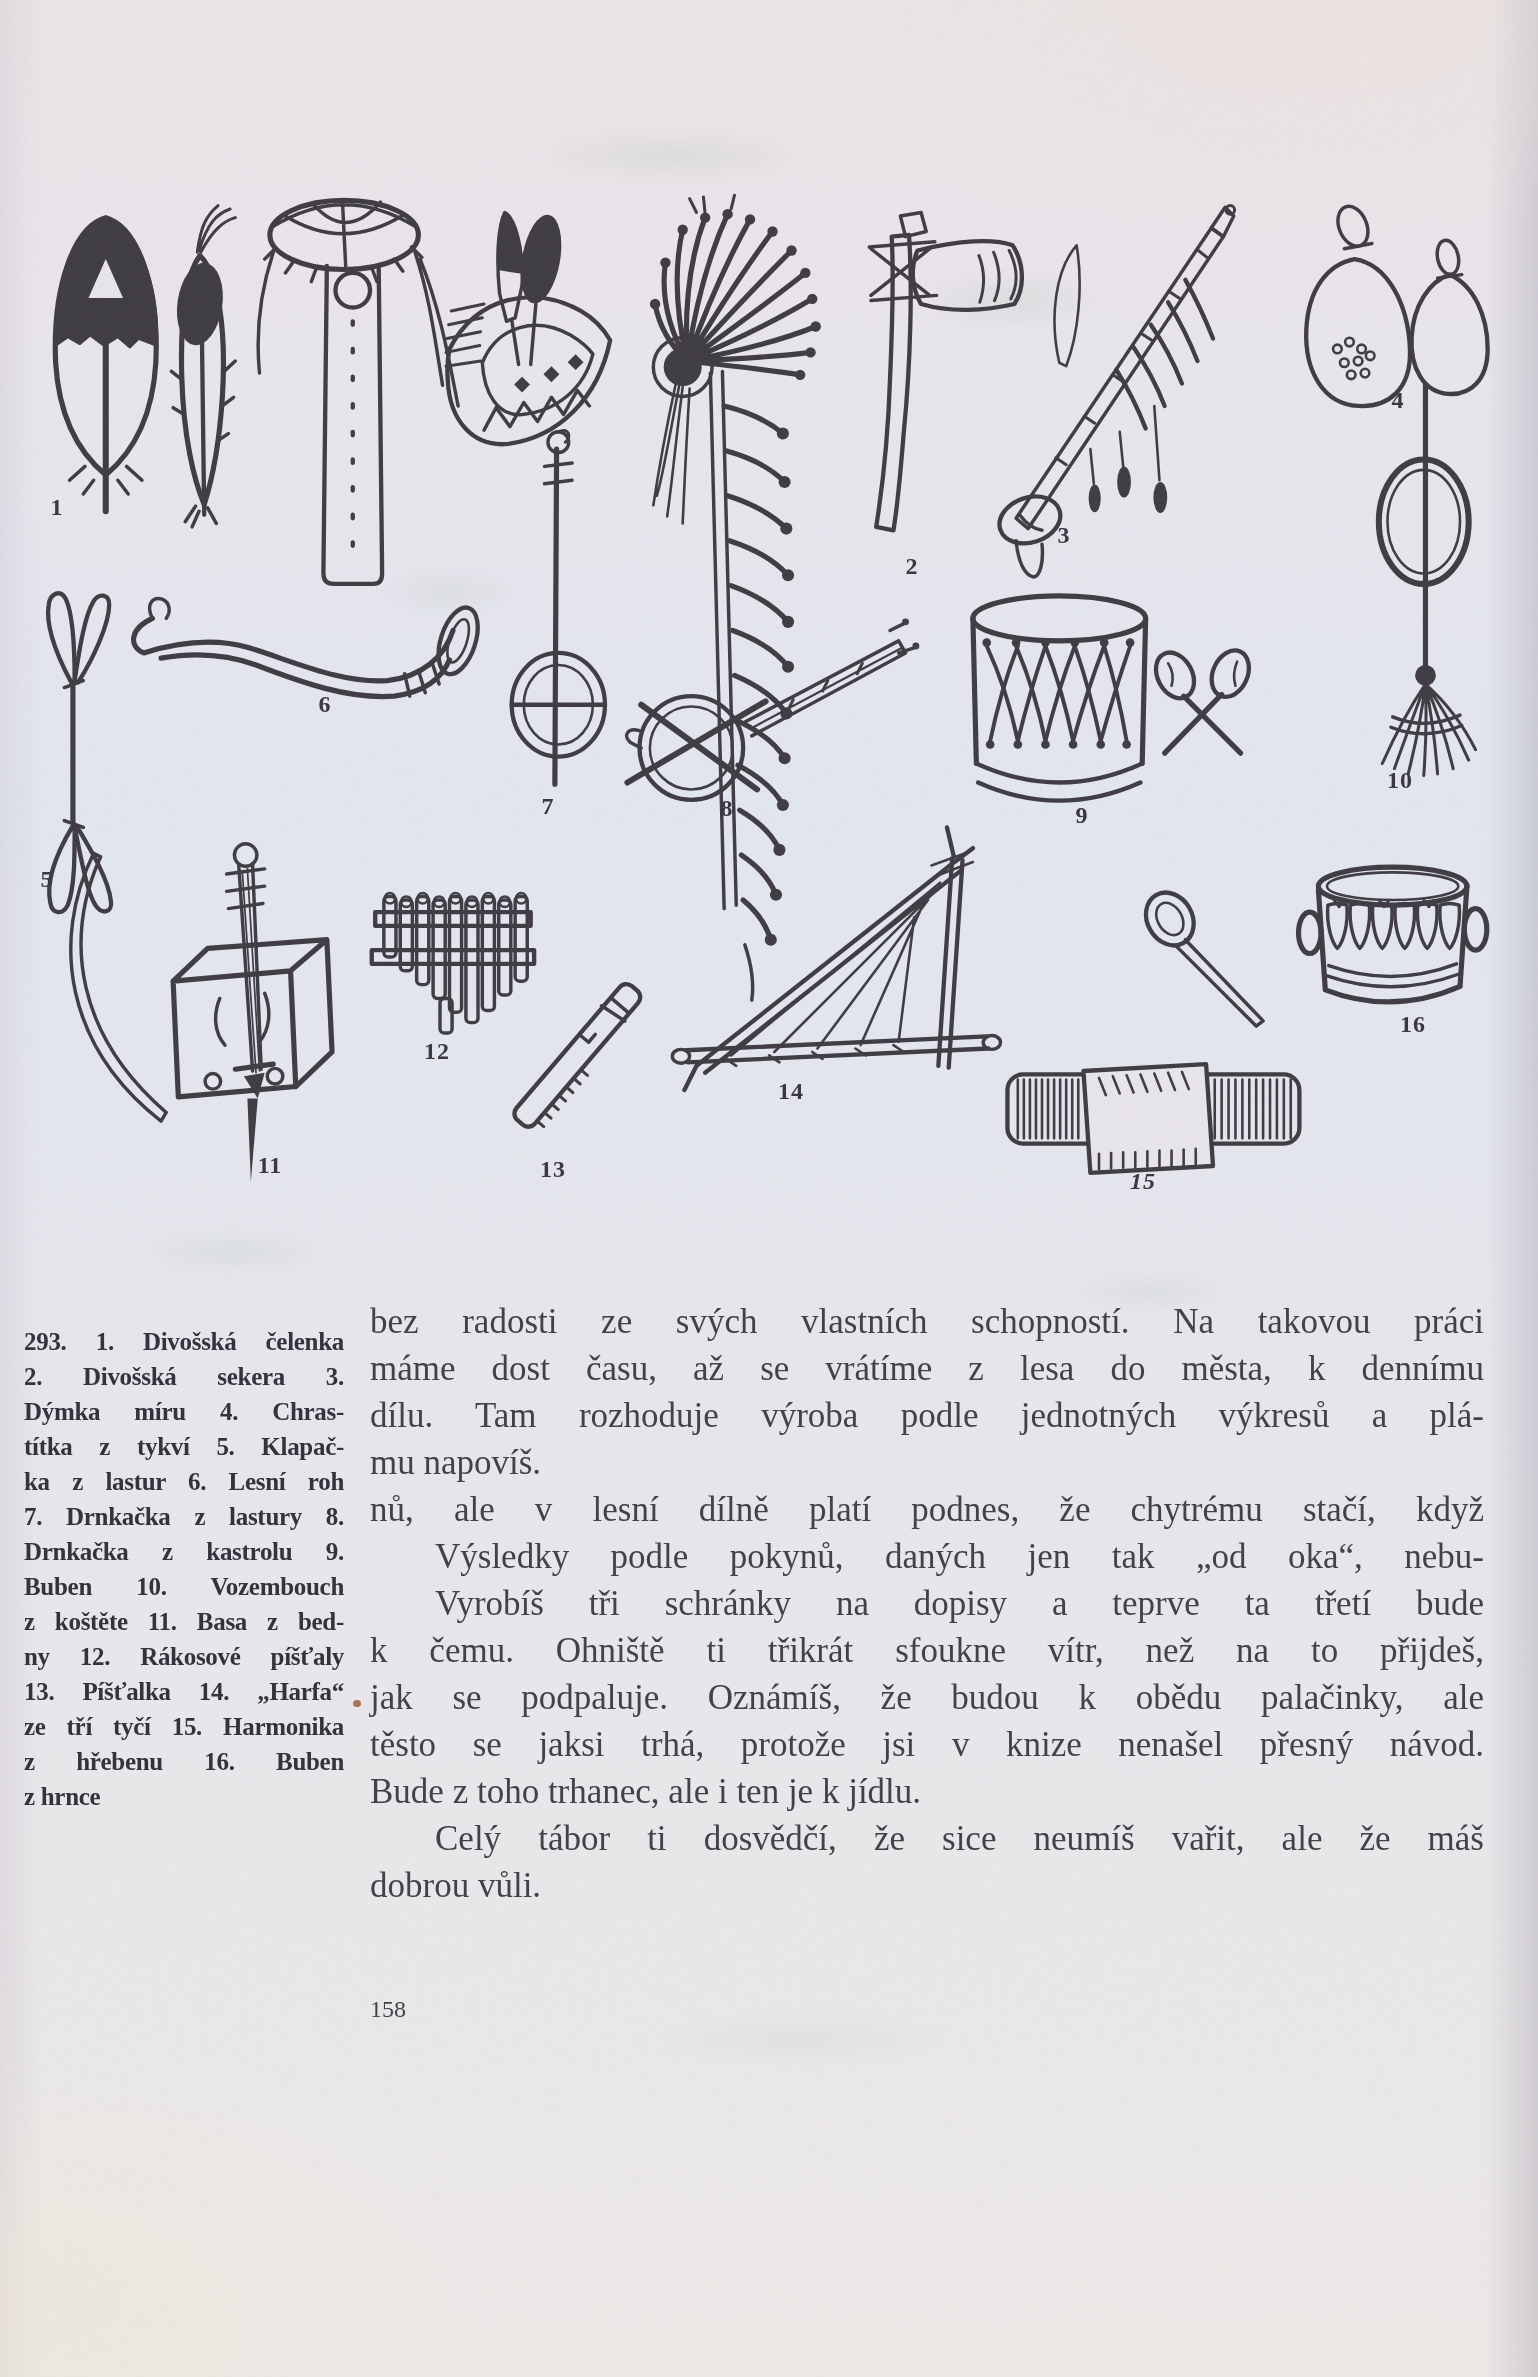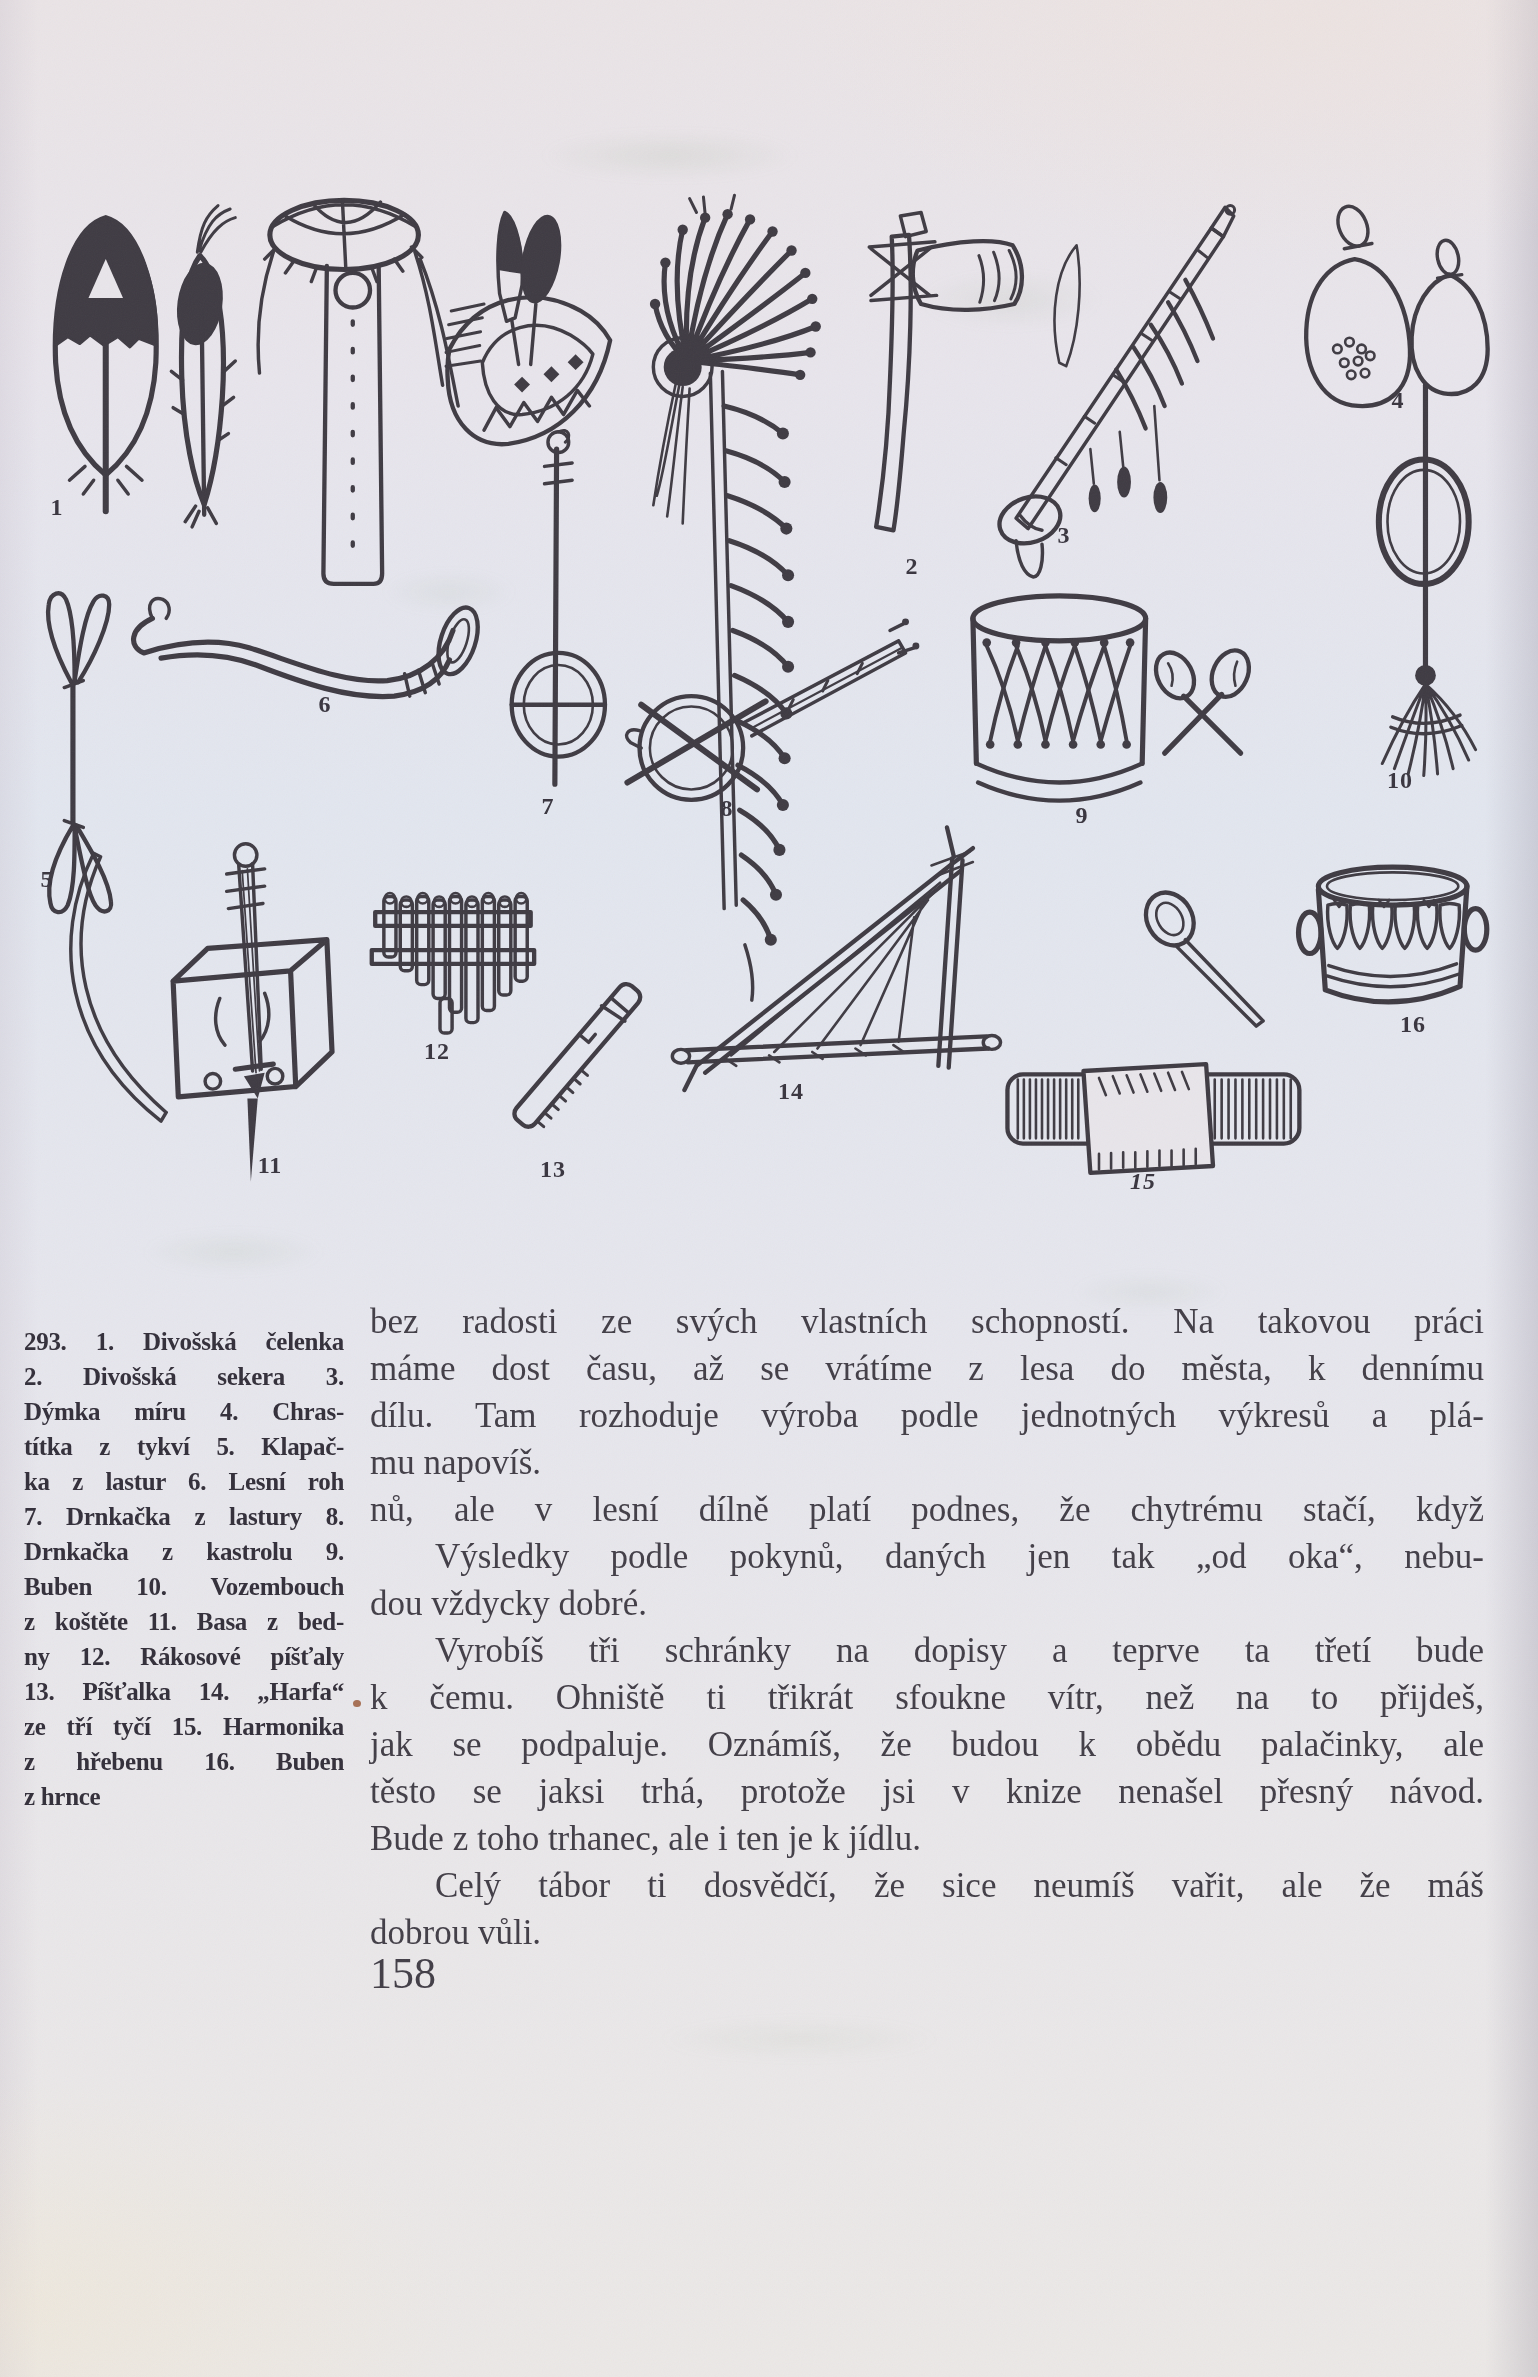--- a/index.html
+++ b/index.html
@@ -14,21 +14,21 @@
   .art{position:absolute;left:0;top:0;width:1539px;height:1261px;}
   .art path,.art line,.art polyline,.art ellipse,.art circle,.art rect{vector-effect:none;}
   .fig-num{position:absolute;transform:translateX(-50%);font-weight:bold;font-size:24px;color:#39353f;letter-spacing:0.9px;}
   .caption{position:absolute;left:24px;top:1324px;width:320px;font-weight:bold;font-size:25px;line-height:35px;color:#332f3a;letter-spacing:-0.3px;}
   .cap-line{text-align:justify;text-align-last:justify;height:35px;overflow:visible;white-space:nowrap;}
   .cap-line.last{text-align-last:left;}
   .bodytext{position:absolute;left:370px;top:1298px;width:1114px;font-size:35px;line-height:47px;color:#423e47;}
   .b-line{text-align:justify;text-align-last:justify;height:47px;}
   .b-line.end{text-align-last:left;}
   .b-line.ind{text-indent:65px;}
-  .pageno{position:absolute;left:370px;top:1948px;font-size:44px;color:#423e47;}
+  .pageno{position:absolute;left:370px;top:1996px;font-size:24px;color:#423e47;}
   .ghost{position:absolute;border-radius:50%;filter:blur(5.2px);pointer-events:none;}
   .speck{position:absolute;width:7.8px;height:7px;border-radius:50%;background:#96522f;opacity:.8;}
   .grain{position:absolute;left:0;top:0;width:100%;height:100%;opacity:.045;pointer-events:none;}
 </style>
 </head>
 <body>
 
 <div class="page">
 
   <div class="ghost" style="left:484px;top:121px;width:371px;height:69px;background:radial-gradient(closest-side,rgba(143,164,134,.14),transparent 70%);"></div>
@@ -373,21 +373,20 @@
     <div class="cap-line last">z hrnce</div>
   </div>
 
   <div class="bodytext">
     <div class="b-line">bez radosti ze svých vlastních schopností. Na takovou práci</div>
     <div class="b-line">máme dost času, až se vrátíme z lesa do města, k dennímu</div>
     <div class="b-line">dílu. Tam rozhoduje výroba podle jednotných výkresů a plá-</div>
     <div class="b-line end">mu napovíš.</div>
     <div class="b-line">nů, ale v lesní dílně platí podnes, že chytrému stačí, když</div>
     <div class="b-line ind">Výsledky podle pokynů, daných jen tak „od oka“, nebu-</div>
-    <div class="b-line end">dou vždycky dobré.</div>
     <div class="b-line ind">Vyrobíš tři schránky na dopisy a teprve ta třetí bude</div>
     <div class="b-line">k čemu. Ohniště ti třikrát sfoukne vítr, než na to přijdeš,</div>
     <div class="b-line">jak se podpaluje. Oznámíš, že budou k obědu palačinky, ale</div>
     <div class="b-line">těsto se jaksi trhá, protože jsi v knize nenašel přesný návod.</div>
     <div class="b-line end">Bude z toho trhanec, ale i ten je k jídlu.</div>
     <div class="b-line ind">Celý tábor ti dosvědčí, že sice neumíš vařit, ale že máš</div>
     <div class="b-line end">dobrou vůli.</div>
   </div>
 
   <div class="pageno">158</div>

